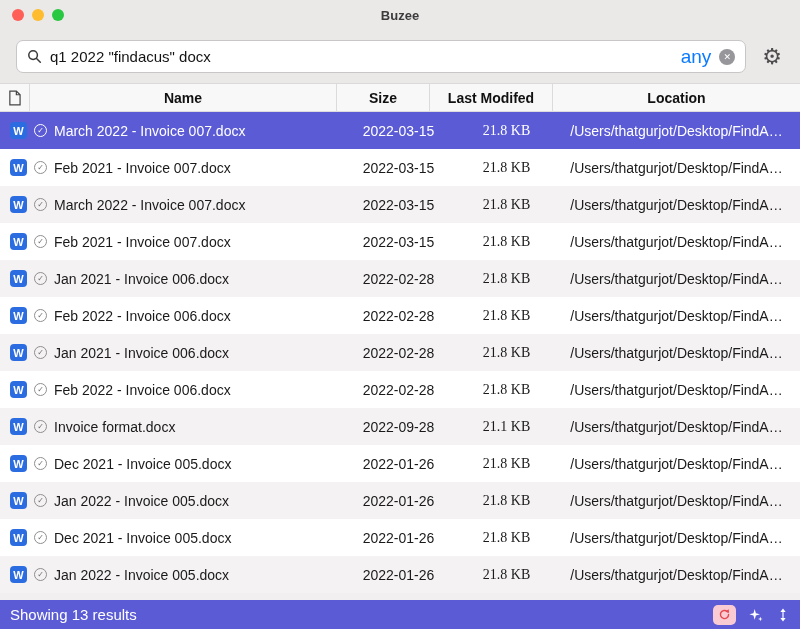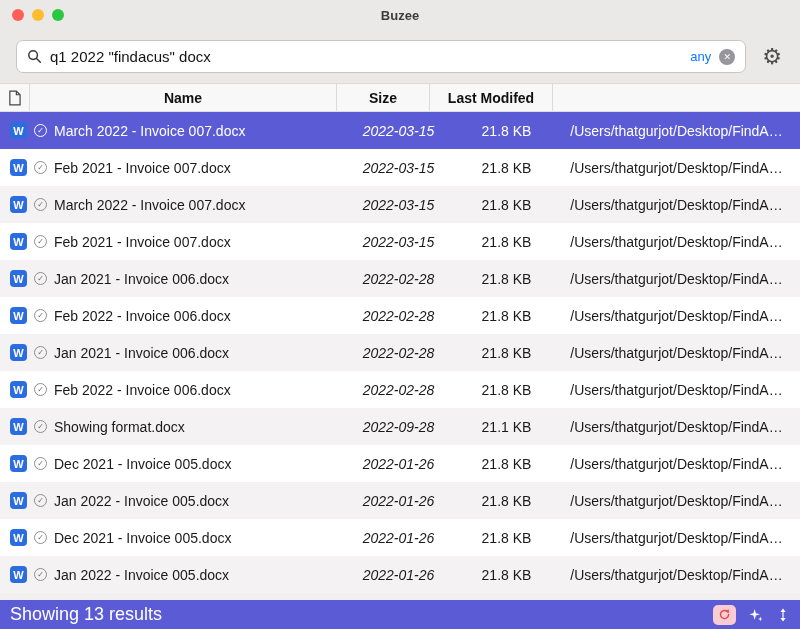--- a/index.html
+++ b/index.html
@@ -24,49 +24,49 @@
   .light.red{background:#ff5f57;}
   .light.yellow{background:#febc2e;}
   .light.green{background:#28c840;}
   .win-title{position:absolute;left:0;right:0;text-align:center;font-size:13px;font-weight:bold;color:#3c3c3c;pointer-events:none;}
 
   
   .search-row{height:54px;flex:0 0 54px;display:flex;align-items:center;padding:0 18px 0 16px;background:#ebe8e8;border-bottom:1px solid #dbd9d9;}
   .search-box{flex:1;height:33px;background:#fff;border:1px solid #c8c6c6;border-radius:7px;display:flex;align-items:center;padding:0 10px;gap:8px;}
   .search-box svg{flex:0 0 auto;}
   .search-input{flex:1;border:none;outline:none;background:transparent;font-size:15px;color:#141414;font-family:inherit;}
-  .scope{color:var(--link);font-size:13px;flex:0 0 auto;cursor:default;}
+  .scope{color:var(--link);font-size:19px;flex:0 0 auto;cursor:default;}
   .clear-btn{flex:0 0 auto;width:16px;height:16px;border-radius:50%;background:#96969b;color:#fff;font-size:9px;line-height:16px;text-align:center;display:inline-block;}
   .gear{margin-left:16px;font-size:22px;color:#4d4d4d;line-height:1;}
 
   
   .thead{height:28px;flex:0 0 28px;display:flex;align-items:flex-start;background:#f9f8f8;border-bottom:1px solid #dedcdc;font-weight:bold;font-size:14px;color:#111;}
   .th{display:flex;align-items:center;justify-content:center;height:100%;}
   .th.icon-col{width:30px;border-right:1px solid #dcdada;}
   .th.name-col{width:307px;border-right:1px solid #dcdada;}
   .th.mod-col{width:123px;border-right:1px solid #dcdada;}
   .th.size-col{width:93px;border-right:1px solid #dcdada;}
   .th.loc-col{flex:1;}
 
   .rows{flex:1;background:#f1efef;overflow:hidden;}
   .row{height:37px;display:flex;align-items:center;font-size:14px;cursor:default;}
   .row:nth-child(odd){background:#f4f2f2;}
   .row:nth-child(even){background:#ffffff;}
   .row.selected{background:var(--accent);color:#fff;}
   .cell{display:flex;align-items:center;height:100%;}
   .cell.name{width:337px;padding-left:10px;gap:7px;overflow:hidden;white-space:nowrap;}
-  .cell.mod{width:123px;justify-content:center;font-style:italic;}
-  .cell.size{width:93px;justify-content:center;}
+  .cell.mod{width:123px;justify-content:center;}
+  .cell.size{width:93px;justify-content:center;font-family:Liberation Serif, serif;}
   .cell.loc{flex:1;justify-content:center;overflow:hidden;white-space:nowrap;}
   .word-icon{flex:0 0 auto;width:17px;height:17px;border-radius:4px;background:var(--word-blue);color:#fff;font-size:11px;font-weight:bold;display:flex;align-items:center;justify-content:center;}
   .check-icon{flex:0 0 auto;width:13px;height:13px;border-radius:50%;border:1px solid #8f8f8f;color:#6f6f6f;font-size:8px;display:flex;align-items:center;justify-content:center;}
   .row.selected .check-icon{border-color:#fff;color:#fff;}
 
   
-  .statusbar{height:29px;flex:0 0 29px;background:var(--accent);color:#fff;display:flex;align-items:center;padding:0 10px;font-size:18px;}
+  .statusbar{height:29px;flex:0 0 29px;background:var(--accent);color:#fff;display:flex;align-items:center;padding:0 10px;font-size:15px;}
   .status-text{flex:1;}
   .status-actions{display:flex;align-items:center;gap:12px;}
   .refresh-btn{width:23px;height:20px;border-radius:5px;background:#f9ccd3;display:flex;align-items:center;justify-content:center;}
   .icon-btn{display:flex;align-items:center;justify-content:center;}
 </style>
 </head>
 <body>
 
 <div class="window">
 
@@ -95,20 +95,21 @@
   <div class="thead">
     <div class="th icon-col">
       <svg width="13" height="16" viewBox="0 0 14 17">
         <path d="M2 1 h7 l4 4 v11 h-11 z" fill="none" stroke="#444" stroke-width="1.3"></path>
         <path d="M9 1 v4 h4" fill="none" stroke="#444" stroke-width="1.3"></path>
       </svg>
     </div>
     <div class="th name-col">Name</div>
     <div class="th size-col">Size</div>
     <div class="th mod-col">Last Modifed</div>
+    <div class="th loc-col">Location</div>
   </div>
 
   <div class="rows">
   <div class="row selected">
     <div class="cell name">
       <span class="word-icon">W</span>
       <span class="check-icon">✓</span>
       <span>March 2022 - Invoice 007.docx</span>
     </div>
     <div class="cell mod">2022-03-15</div>
@@ -190,21 +191,21 @@
     </div>
     <div class="cell mod">2022-02-28</div>
     <div class="cell size">21.8 KB</div>
     <div class="cell loc">/Users/thatgurjot/Desktop/FindA…</div>
   </div>
 
   <div class="row">
     <div class="cell name">
       <span class="word-icon">W</span>
       <span class="check-icon">✓</span>
-      <span>Showing format.docx</span>
+      <span>Invoice format.docx</span>
     </div>
     <div class="cell mod">2022-09-28</div>
     <div class="cell size">21.1 KB</div>
     <div class="cell loc">/Users/thatgurjot/Desktop/FindA…</div>
   </div>
 
   <div class="row">
     <div class="cell name">
       <span class="word-icon">W</span>
       <span class="check-icon">✓</span>

